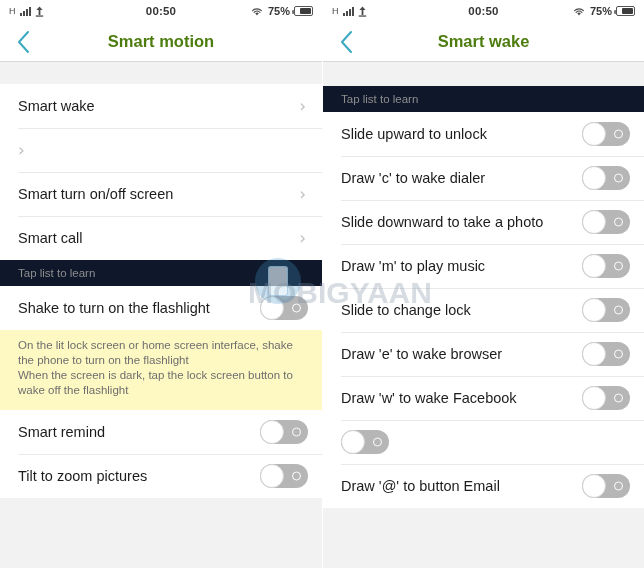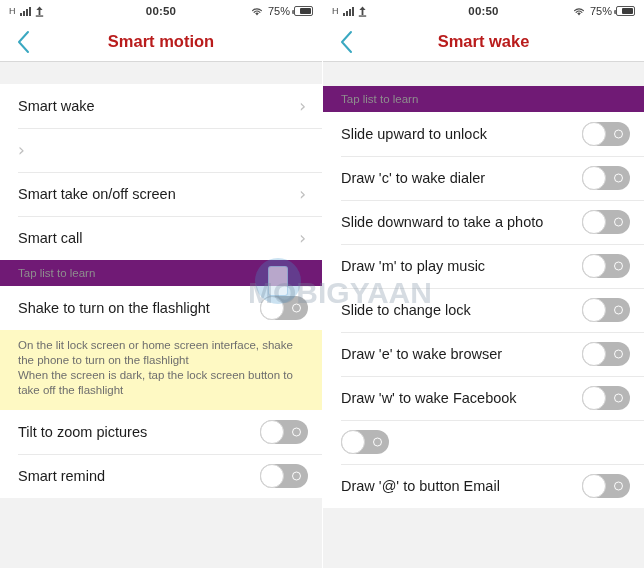--- a/index.html
+++ b/index.html
@@ -59,21 +59,21 @@
     position: relative;
     z-index: 2;
   }
   .hsym { font-size: 9px; color: #4a4a4a; line-height: 1; }
   .bars { display: flex; align-items: flex-end; gap: 1px; height: 9px; }
   .bars i { width: 2px; background: #4a4a4a; display: block; }
   .bars i:nth-child(1) { height: 3px; }
   .bars i:nth-child(2) { height: 5px; }
   .bars i:nth-child(3) { height: 7px; }
   .bars i:nth-child(4) { height: 9px; }
-  .pct { font-size: 11px; font-weight: normal; color: #353535; }
+  .pct { font-size: 11px; font-weight: bold; color: #353535; }
 
   .batt {
     width: 19px; height: 10px;
     border: 1.2px solid #555;
     border-radius: 2px;
     position: relative;
     display: flex; align-items: center;
     padding: 1px;
   }
   .batt:before {
@@ -109,21 +109,21 @@
     align-items: center;
     justify-content: center;
   }
   .back svg { display: block; }
   .nav-title {
     position: absolute;
     left: 0; right: 0;
     text-align: center;
     font-size: 16.5px;
     font-weight: bold;
-    color: #b91c1c;
+    color: #4d7c0f;
     pointer-events: none;
   }
 
   
   .spacer { background: #f2f2f2; }
   .sp22 { height: 22px; }
   .sp24 { height: 24px; }
 
   .group { background: #ffffff; }
 
@@ -179,21 +179,21 @@
     position: absolute;
     left: 0; top: 0;
     width: 24px; height: 24px;
     border-radius: 50%;
     background: #ffffff;
     border: 1px solid #d2d2d2;
   }
 
   
   .caption {
-    background: #701a75;
+    background: #0f172a;
     padding: 7px 0 7px 18px;
     font-size: 11.5px;
     color: #8e8e8e;
     min-height: 26px;
   }
 
   .helpblock {
     background: #fef9c3;
     padding: 8px 18px 12px 18px;
     font-size: 11.5px;
@@ -290,21 +290,21 @@
 
     <div class="group">
       <div class="row">
         <span class="row-label">Smart wake</span>
         <span class="chev">›</span>
       </div>
       <div class="row">
         <span class="chev">›</span>
       </div>
       <div class="row">
-        <span class="row-label">Smart take on/off screen</span>
+        <span class="row-label">Smart turn on/off screen</span>
         <span class="chev">›</span>
       </div>
       <div class="row">
         <span class="row-label">Smart call</span>
         <span class="chev">›</span>
       </div>
     </div>
 
     <div class="caption">Tap list to learn</div>
 
@@ -315,33 +315,33 @@
           <span class="ring"></span>
           <span class="knob"></span>
         </span>
       </div>
     </div>
 
     <div class="helpblock">
       <div>On the lit lock screen or home screen interface, shake</div>
       <div>the phone to turn on the flashlight</div>
       <div>When the screen is dark, tap the lock screen button to</div>
-      <div>take off the flashlight</div>
+      <div>wake off the flashlight</div>
     </div>
 
     <div class="group">
       <div class="row">
+        <span class="row-label">Smart remind</span>
+        <span class="toggle">
+          <span class="ring"></span>
+          <span class="knob"></span>
+        </span>
+      </div>
+      <div class="row">
         <span class="row-label">Tilt to zoom pictures</span>
-        <span class="toggle">
-          <span class="ring"></span>
-          <span class="knob"></span>
-        </span>
-      </div>
-      <div class="row">
-        <span class="row-label">Smart remind</span>
         <span class="toggle">
           <span class="ring"></span>
           <span class="knob"></span>
         </span>
       </div>
     </div>
 
     <div class="tail"></div>
   </div>
 

